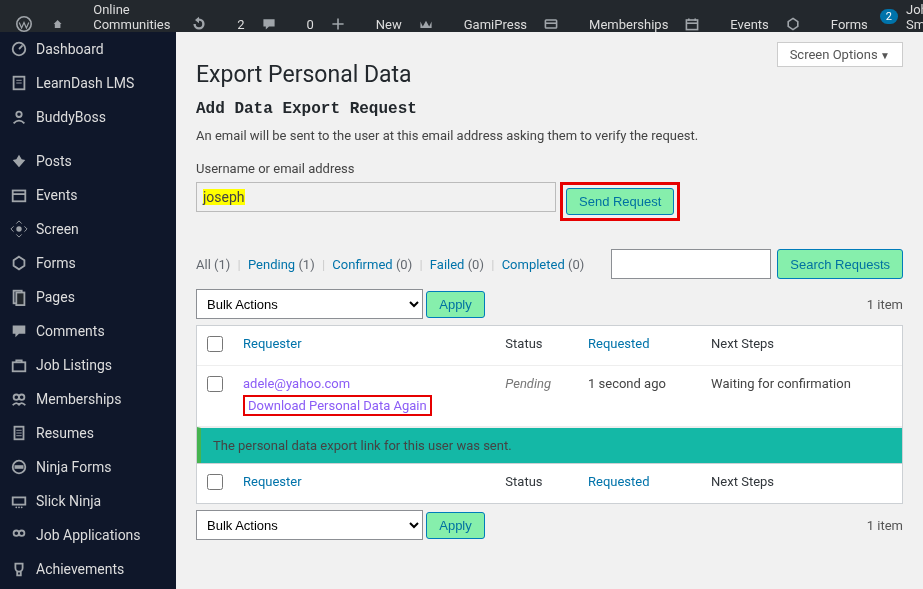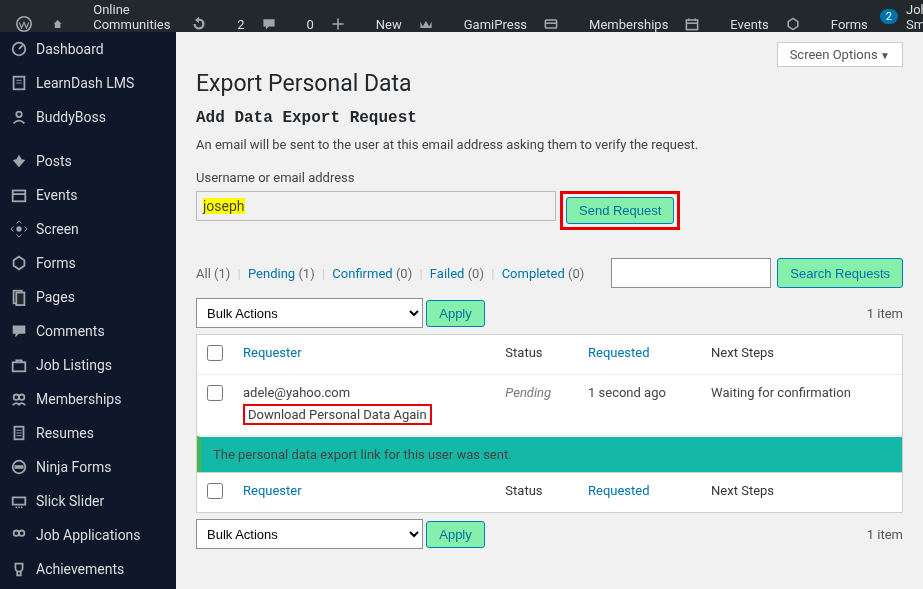--- a/index.html
+++ b/index.html
@@ -12,21 +12,21 @@
 .adminbar .bubble { background: #d54e21; color: #fff; border-radius: 10px; padding: 1px 6px; font-size: 11px; margin-left: 4px; }
 .adminbar .bubble.blue { background: #0073aa; }
 .adminbar .avatar { width: 18px; height: 18px; background: #888; margin-left: 6px; border: 1px solid #555; }
 
 .wrap { display: flex; height: calc(100% - 32px); }
 .sidebar { width: 176px; background: #0f172a; color: #ddd; overflow-y: auto; }
 .sidebar-item { display: flex; align-items: center; padding: 8px 10px; cursor: pointer; color: #ddd; }
 .sidebar-item svg { width: 18px; height: 18px; fill: #a0a5aa; margin-right: 8px; flex-shrink: 0; }
 .sidebar-item span { font-size: 14px; }
 
-.content { flex: 1; padding: 20px 20px 20px 20px; overflow-y: auto; position: relative; }
+.content { flex: 1; padding: 11px 20px 20px 20px; overflow-y: auto; position: relative; }
 .screen-options { position: absolute; top: 10px; right: 20px; background: #fff; border: 1px solid #ccc; padding: 4px 12px; font-size: 13px; color: #555; cursor: pointer; }
 .screen-options::after { content: " ▼"; font-size: 10px; }
 
 h1 { font-size: 23px; font-weight: 400; color: #23282d; margin: 18px 0 12px 0; }
 h2 { font-size: 16px; font-weight: 600; color: #23282d; margin: 8px 0 10px 0; font-family: Liberation Mono, monospace; }
 p.desc { margin-bottom: 18px; color: #444; }
 .field-label { font-size: 13px; margin-bottom: 6px; display: block; }
 
 .input-row { display: flex; align-items: flex-start; margin-bottom: 28px; }
 .highlight-input { width: 360px; height: 30px; border: 1px solid #bbb; padding: 0 6px; font-size: 14px; }
@@ -46,21 +46,21 @@
 .actions-row select { height: 30px; width: 227px; border: 1px solid #8c8f94; padding: 0 6px; font-size: 13px; background: #fff; }
 .items-count { color: #555; font-size: 13px; }
 
 table.wp-list { width: 100%; border: 1px solid #ccd0d4; border-spacing: 0; background: #fff; margin-top: 4px; }
 table.wp-list th, table.wp-list td { text-align: left; padding: 10px 10px; font-size: 13px; vertical-align: top; }
 table.wp-list th { font-weight: 400; color: #0073aa; cursor: pointer; }
 table.wp-list th.static { color: #32373c; cursor: default; }
 table.wp-list .cb { width: 30px; }
 table.wp-list .cb input { width: 16px; height: 16px; }
 table.wp-list tbody td { border-top: 1px solid #eee; }
-.row-link { color: #404040; text-decoration: none; }
+.row-link { color: #8b5cf6; text-decoration: none; }
 .row-action { margin-top: 4px; }
 .red-outline { border: 2px solid #e60000; padding: 1px 3px; display: inline-block; }
 .status-pending { color: #777; font-style: italic; }
 
 .notice { border-left: 4px solid #46b450; background: #14b8a6; padding: 10px 12px; margin: 0; border-top: 1px solid #eee; }
 
 tfoot th { border-top: 1px solid #ccd0d4; }
 
 
 .sidebar::-webkit-scrollbar, .content::-webkit-scrollbar { width: 10px; }
@@ -231,21 +231,21 @@
         </svg>
         <span>Ninja Forms</span>
       </div>
     <div class="sidebar-item">
         <svg viewBox="0 0 20 20">
           <rect x="3" y="6" width="14" height="8" fill="none" stroke="#a0a5aa" stroke-width="2"></rect>
           <circle cx="7" cy="17" r="1" fill="#a0a5aa"></circle>
           <circle cx="10" cy="17" r="1" fill="#a0a5aa"></circle>
           <circle cx="13" cy="17" r="1" fill="#a0a5aa"></circle>
         </svg>
-        <span>Slick Slider</span>
+        <span>Slick Ninja</span>
       </div>
     <div class="sidebar-item">
         <svg viewBox="0 0 20 20">
           <circle cx="7" cy="8" r="3" fill="none" stroke="#a0a5aa" stroke-width="2"></circle>
           <circle cx="13" cy="8" r="3" fill="none" stroke="#a0a5aa" stroke-width="2"></circle>
         </svg>
         <span>Job Applications</span>
       </div>
     <div class="sidebar-item">
         <svg viewBox="0 0 20 20">

